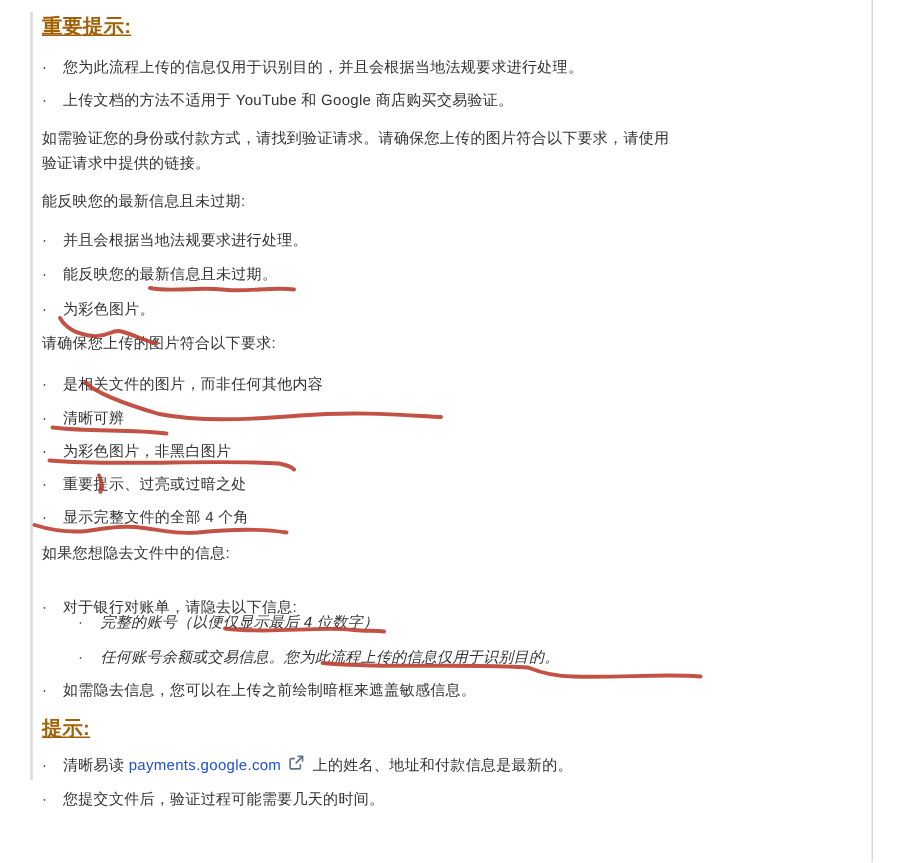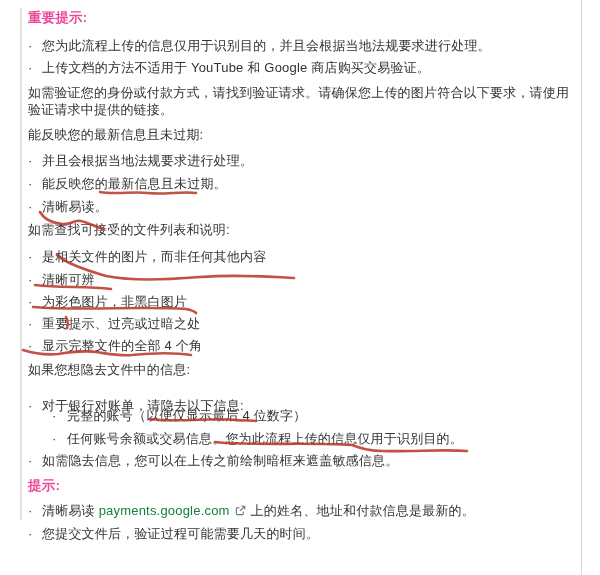--- a/index.html
+++ b/index.html
@@ -4,29 +4,29 @@
 <style>
   html,body{margin:0;padding:0;}
   body{
     width:600px;height:575px;position:relative;background:#ffffff;
     font-family:"Liberation Sans","DejaVu Sans",sans-serif;
     color:#333333;overflow:hidden;
     -webkit-font-smoothing:antialiased;
   }
   .line{
     position:absolute;left:28px;white-space:nowrap;
-    font-size:13px;line-height:19px;height:19px;color:#333333;
+    font-size:10px;line-height:19px;height:19px;color:#333333;
     letter-spacing:0.2px;
   }
-  .heading{font-weight:bold;color:#ec4899;font-size:13.5px;}
+  .heading{font-weight:bold;color:#a16207;font-size:13.5px;text-decoration:underline;}
   .bullet1{left:28px;}
-  .bullet2{left:52px;}
+  .bullet2{left:52px;font-style:italic;}
   .dot{display:inline-block;width:14px;color:#333;}
   .bullet2 .dot{width:15px;}
-  a.link{color:#15803d;text-decoration:none;}
+  a.link{color:#1d4ed8;text-decoration:none;}
   .ext-icon{display:inline-block;vertical-align:-1px;margin:0 5px 0 5px;}
   .divider{position:absolute;background:#d8d8d8;}
   #left-divider{left:20px;top:8px;width:2px;height:512px;background:#e0e0e0;}
   #right-divider{left:581px;top:0;width:1px;height:575px;}
   #annotations{position:absolute;left:0;top:0;pointer-events:none;z-index:5;}
 </style>
 </head>
 <body>
 
 <div id="left-divider" class="divider"></div>
@@ -37,23 +37,23 @@
 <div class="line bullet1" style="top:36px"><span class="dot">·</span><span>您为此流程上传的信息仅用于识别目的，并且会根据当地法规要求进行处理。</span></div>
 <div class="line bullet1" style="top:58px"><span class="dot">·</span><span>上传文档的方法不适用于 YouTube 和 Google 商店购买交易验证。</span></div>
 
 <div class="line" style="top:83px">如需验证您的身份或付款方式，请找到验证请求。请确保您上传的图片符合以下要求，请使用</div>
 <div class="line" style="top:100px">验证请求中提供的链接。</div>
 
 <div class="line" style="top:125px">能反映您的最新信息且未过期:</div>
 
 <div class="line bullet1" style="top:151px"><span class="dot">·</span><span>并且会根据当地法规要求进行处理。</span></div>
 <div class="line bullet1" style="top:174px"><span class="dot">·</span><span>能反映您的最新信息且未过期。</span></div>
-<div class="line bullet1" style="top:197px"><span class="dot">·</span><span>清晰易读。</span></div>
+<div class="line bullet1" style="top:197px"><span class="dot">·</span><span>为彩色图片。</span></div>
 
-<div class="line" style="top:220px">如需查找可接受的文件列表和说明:</div>
+<div class="line" style="top:220px">请确保您上传的图片符合以下要求:</div>
 
 <div class="line bullet1" style="top:247px"><span class="dot">·</span><span>是相关文件的图片，而非任何其他内容</span></div>
 <div class="line bullet1" style="top:270px"><span class="dot">·</span><span>清晰可辨</span></div>
 <div class="line bullet1" style="top:292px"><span class="dot">·</span><span>为彩色图片，非黑白图片</span></div>
 <div class="line bullet1" style="top:314px"><span class="dot">·</span><span>重要提示、过亮或过暗之处</span></div>
 <div class="line bullet1" style="top:336px"><span class="dot">·</span><span>显示完整文件的全部 4 个角</span></div>
 
 <div class="line" style="top:360px">如果您想隐去文件中的信息:</div>
 
 <div class="line bullet1" style="top:396px"><span class="dot">·</span><span>对于银行对账单，请隐去以下信息:</span></div>

